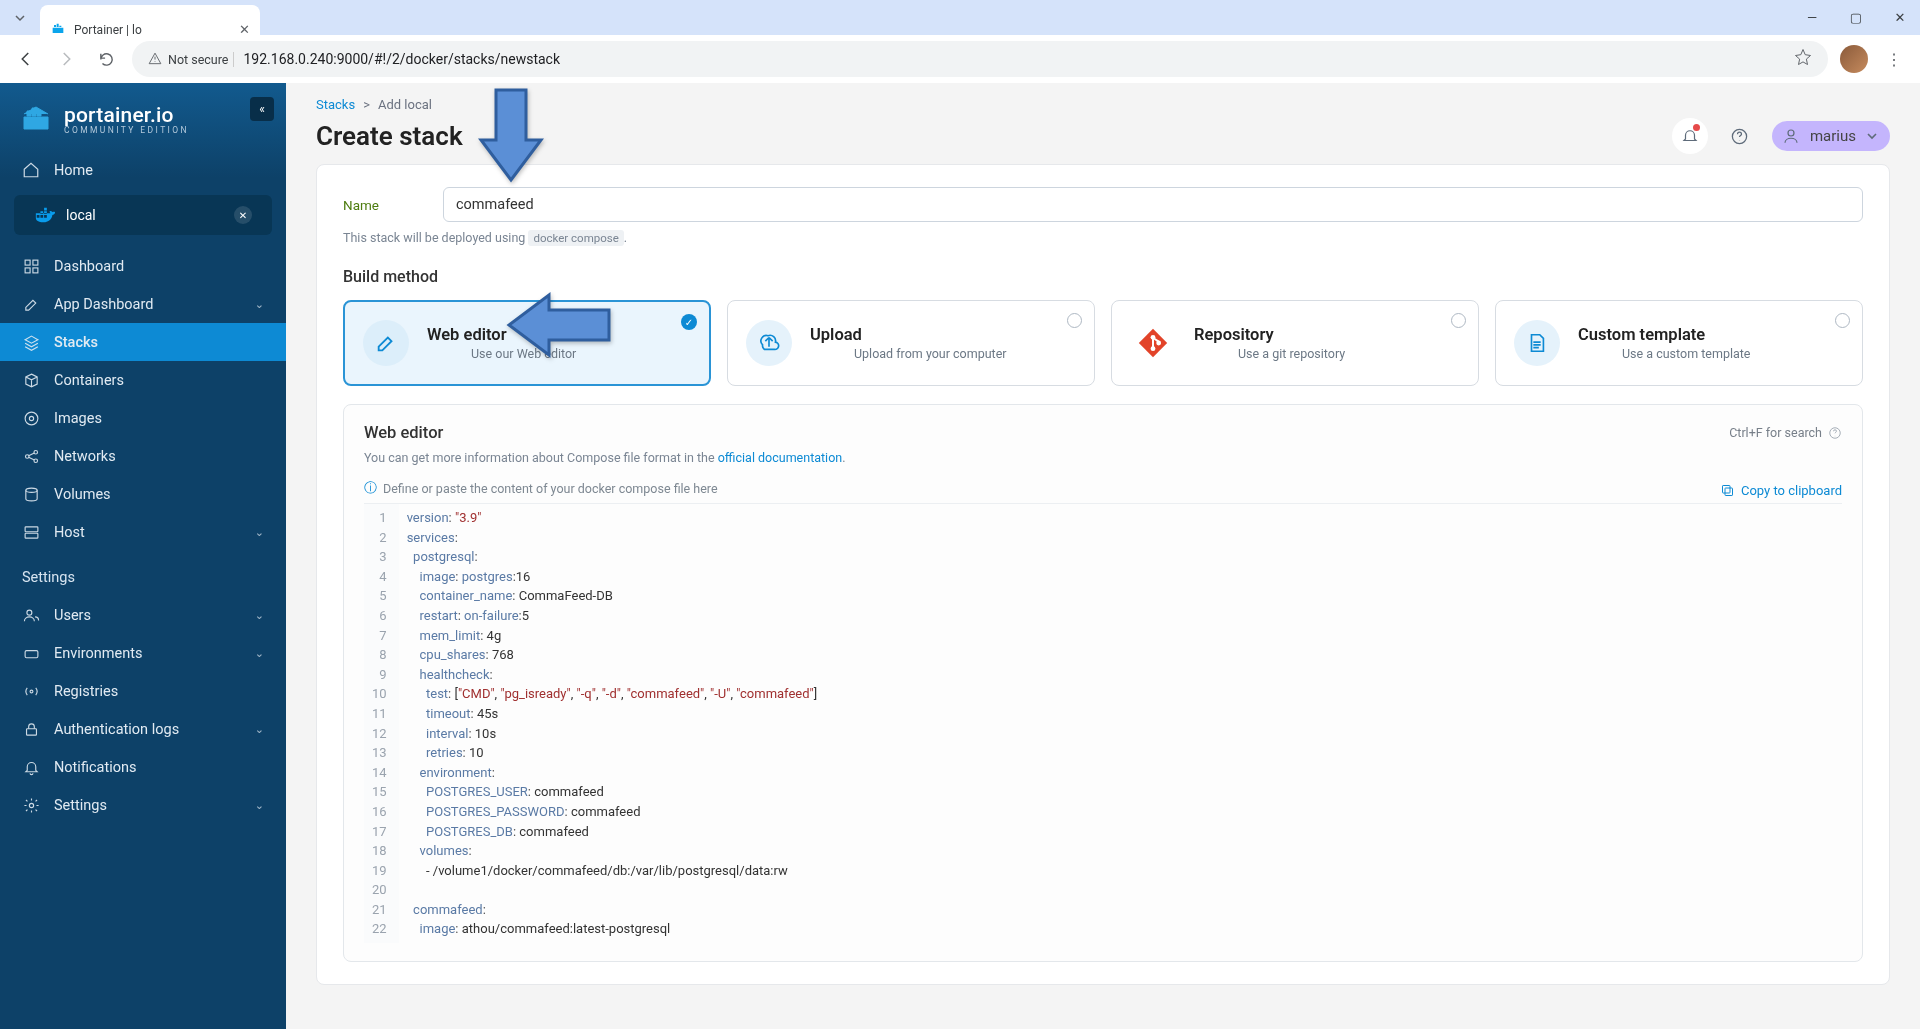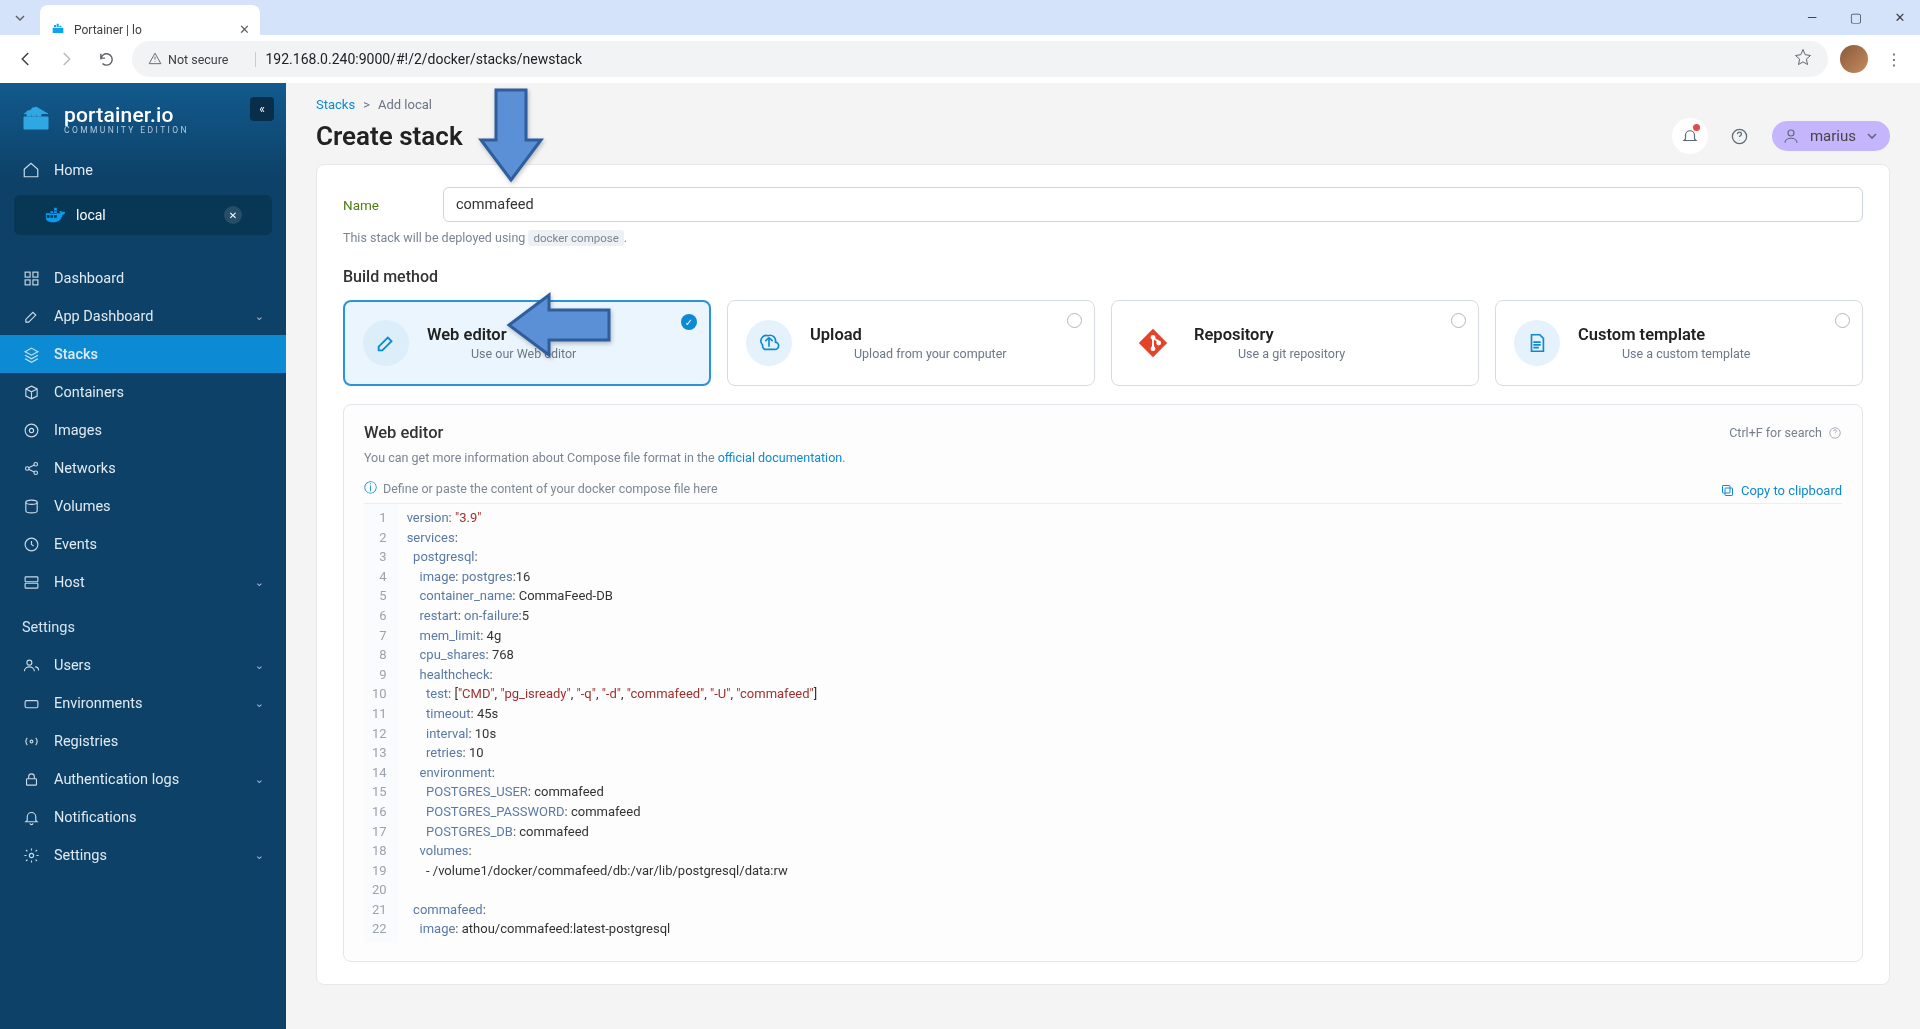--- a/index.html
+++ b/index.html
@@ -12,39 +12,39 @@
 .tab-favicon { width: 16px; height: 16px; color:#0ba5ec; display:flex; align-items:center; }
 .tab-title { font-size: 12px; color: #3c4043; flex:1; white-space:nowrap; overflow:hidden; }
 .tab-close { color: #5f6368; font-size: 13px; cursor:pointer; }
 .win-controls { margin-left: auto; display:flex; gap:20px; color:#3c4043; font-size:13px;}
 .win-btn { width:24px; height:24px; display:flex; align-items:center; justify-content:center; cursor:pointer;}
 
 .browser-bar { background: #fff; height: 48px; display: flex; align-items: center; padding: 4px 12px; gap: 12px; }
 .nav-btn { width: 28px; height: 28px; display: flex; align-items: center; justify-content: center; color: #5f6368; cursor:pointer; border-radius:50%;}
 .nav-btn.disabled { color:#b8bbbe; cursor:default;}
 .url-bar { flex: 1; background: #f1f3f4; border-radius: 20px; height: 36px; display: flex; align-items: center; padding: 0 16px; gap: 10px; color:#5f6368;}
-.url-security { display:flex; align-items:center; gap:6px; font-size:12.5px; color:#3c4043; border-right:1px solid #ccc; padding-right:26px;}
+.url-security { display:flex; align-items:center; gap:6px; font-size:12.5px; color:#3c4043; border-right:1px solid #ccc; padding-right:4px;}
 .url-text { font-size: 14px; color: #202124; }
 .url-star { margin-left:auto; color:#5f6368;}
 .profile-img { width: 28px; height: 28px; border-radius: 50%; background: linear-gradient(135deg,#8a5a3a,#c68b5e); }
 .menu3dot { color:#5f6368; cursor:pointer;}
 
 
 .app { display: flex; height: calc(1029px - 35px - 48px); }
 .sidebar { width: 286px; background: #0e3a5f; background: linear-gradient(180deg,#125a8e 0%,#0d4168 10%,#0d4168 100%); color: #fff; display: flex; flex-direction: column; padding-top: 10px; position:relative;}
 .sidebar-logo { display: flex; align-items: center; gap: 12px; padding: 10px 20px 16px; }
 .logo-mark { width: 32px; height: 32px; color:#34a9e7;}
 .logo-text { font-size: 21px; font-weight: 500; letter-spacing:0.2px; }
 .logo-sub { font-size: 8.5px; letter-spacing: 2.4px; color:#b3c9db; margin-top:-2px;}
 .collapse-btn { position:absolute; top:14px; right:12px; width:24px; height:24px; background:#082e49; border-radius:4px; display:flex; align-items:center; justify-content:center; font-size:12px;}
 .nav-item { display: flex; align-items: center; gap: 14px; padding: 10px 22px; font-size: 14.5px; cursor: pointer; color:#e1eaf2; }
 .nav-item.active { background: #0d8ad4; font-weight:500; }
 .nav-icon { width: 18px; height: 18px; display: flex; align-items: center; justify-content: center; opacity:0.9;}
 .nav-chevron { margin-left: auto; font-size: 11px; opacity:0.7;}
-.env-pill { margin: 6px 14px 24px; background: #083655; border-radius: 6px; padding: 9px 30px; display: flex; align-items: center; gap: 10px; font-size:14px;}
+.env-pill { margin: 6px 14px 12px; background: #083655; border-radius: 6px; padding: 9px 20px; display: flex; align-items: center; gap: 10px; font-size:14px;}
 .env-icon { width:22px; height:22px; color:#099cec; }
 .env-close { margin-left:auto; width:18px; height:18px; background:rgba(255,255,255,0.12); border-radius:50%; display:flex; align-items:center; justify-content:center; font-size:10px;}
 .settings-header { padding: 18px 22px 10px; font-size: 14.5px; color:#d7e4f0;}
 
 .main { flex: 1; background: #f4f4f4; overflow-y: auto; position:relative;}
 .topbar { padding: 14px 30px 10px; }
 .breadcrumb { font-size: 13px; color: #6b7280; display:flex; gap:8px; align-items:center;}
 .breadcrumb a { color:#0d8ad4; text-decoration:none;}
 .page-title-row { display:flex; align-items:center; margin-top:6px;}
 .page-title { font-size: 26px; font-weight: 600; color: #222; }
@@ -242,29 +242,20 @@
         <span>Networks</span>
       </div>
     <div class="nav-item">
         <span class="nav-icon">
           <svg width="17" height="17" viewBox="0 0 24 24">
             <ellipse cx="12" cy="6" rx="8" ry="3" stroke="currentColor" fill="none" stroke-width="1.6"></ellipse>
             <path d="M4 6v12c0 1.7 3.6 3 8 3s8-1.3 8-3V6" stroke="currentColor" fill="none" stroke-width="1.6"></path>
           </svg>
         </span>
         <span>Volumes</span>
-      </div>
-    <div class="nav-item">
-        <span class="nav-icon">
-          <svg width="17" height="17" viewBox="0 0 24 24">
-            <circle cx="12" cy="12" r="9" stroke="currentColor" fill="none" stroke-width="1.6"></circle>
-            <path d="M12 7v5l3 2" stroke="currentColor" fill="none" stroke-width="1.6"></path>
-          </svg>
-        </span>
-        <span>Events</span>
       </div>
     <div class="nav-item">
         <span class="nav-icon">
           <svg width="17" height="17" viewBox="0 0 24 24">
             <rect x="3" y="4" width="18" height="7" rx="1" stroke="currentColor" fill="none" stroke-width="1.6"></rect>
             <rect x="3" y="13" width="18" height="7" rx="1" stroke="currentColor" fill="none" stroke-width="1.6"></rect>
           </svg>
         </span>
         <span>Host</span>
         <span class="nav-chevron">⌄</span>

